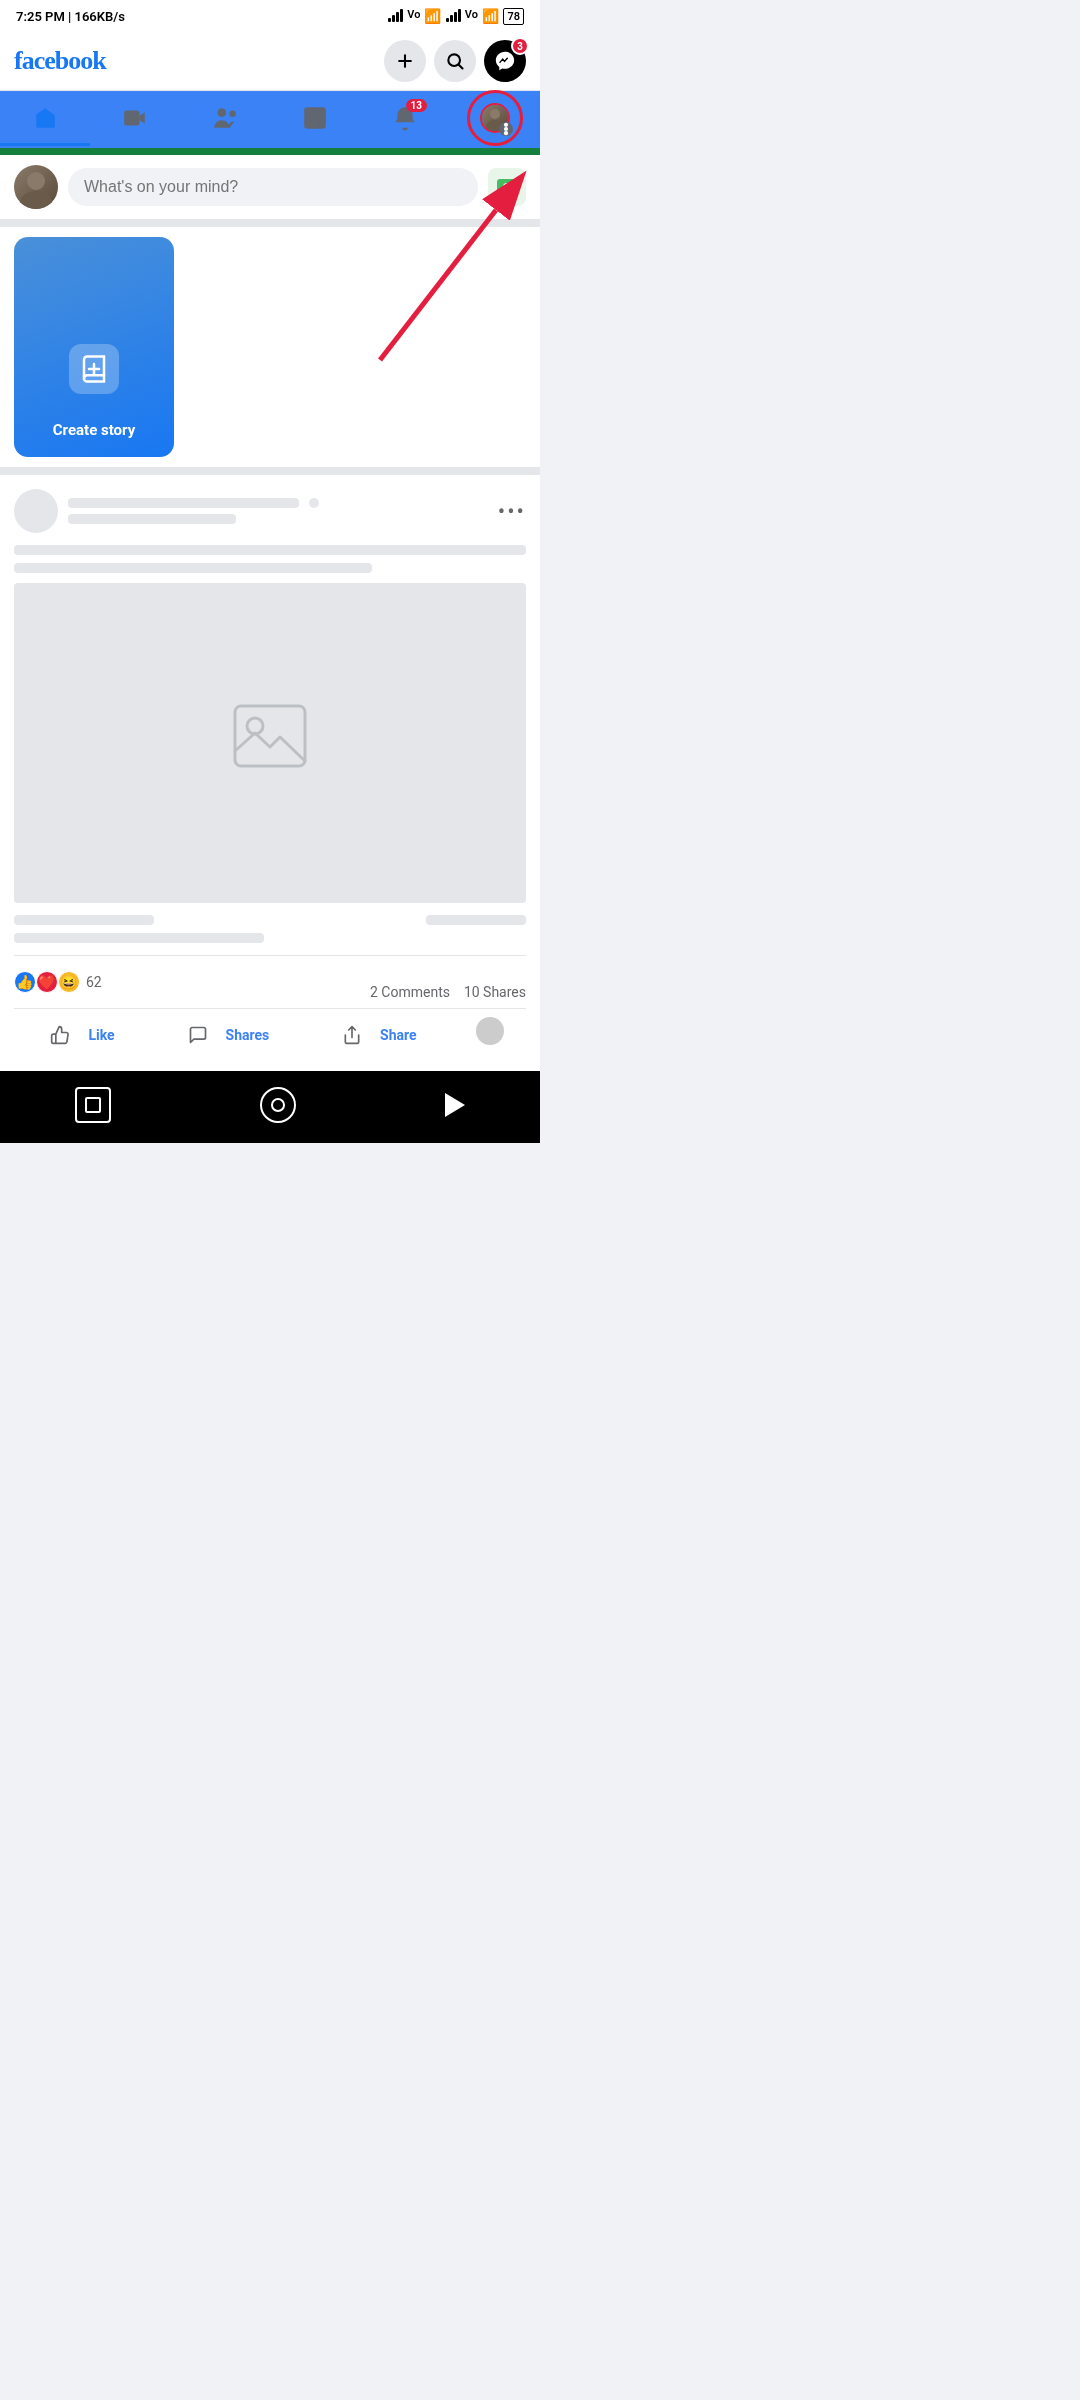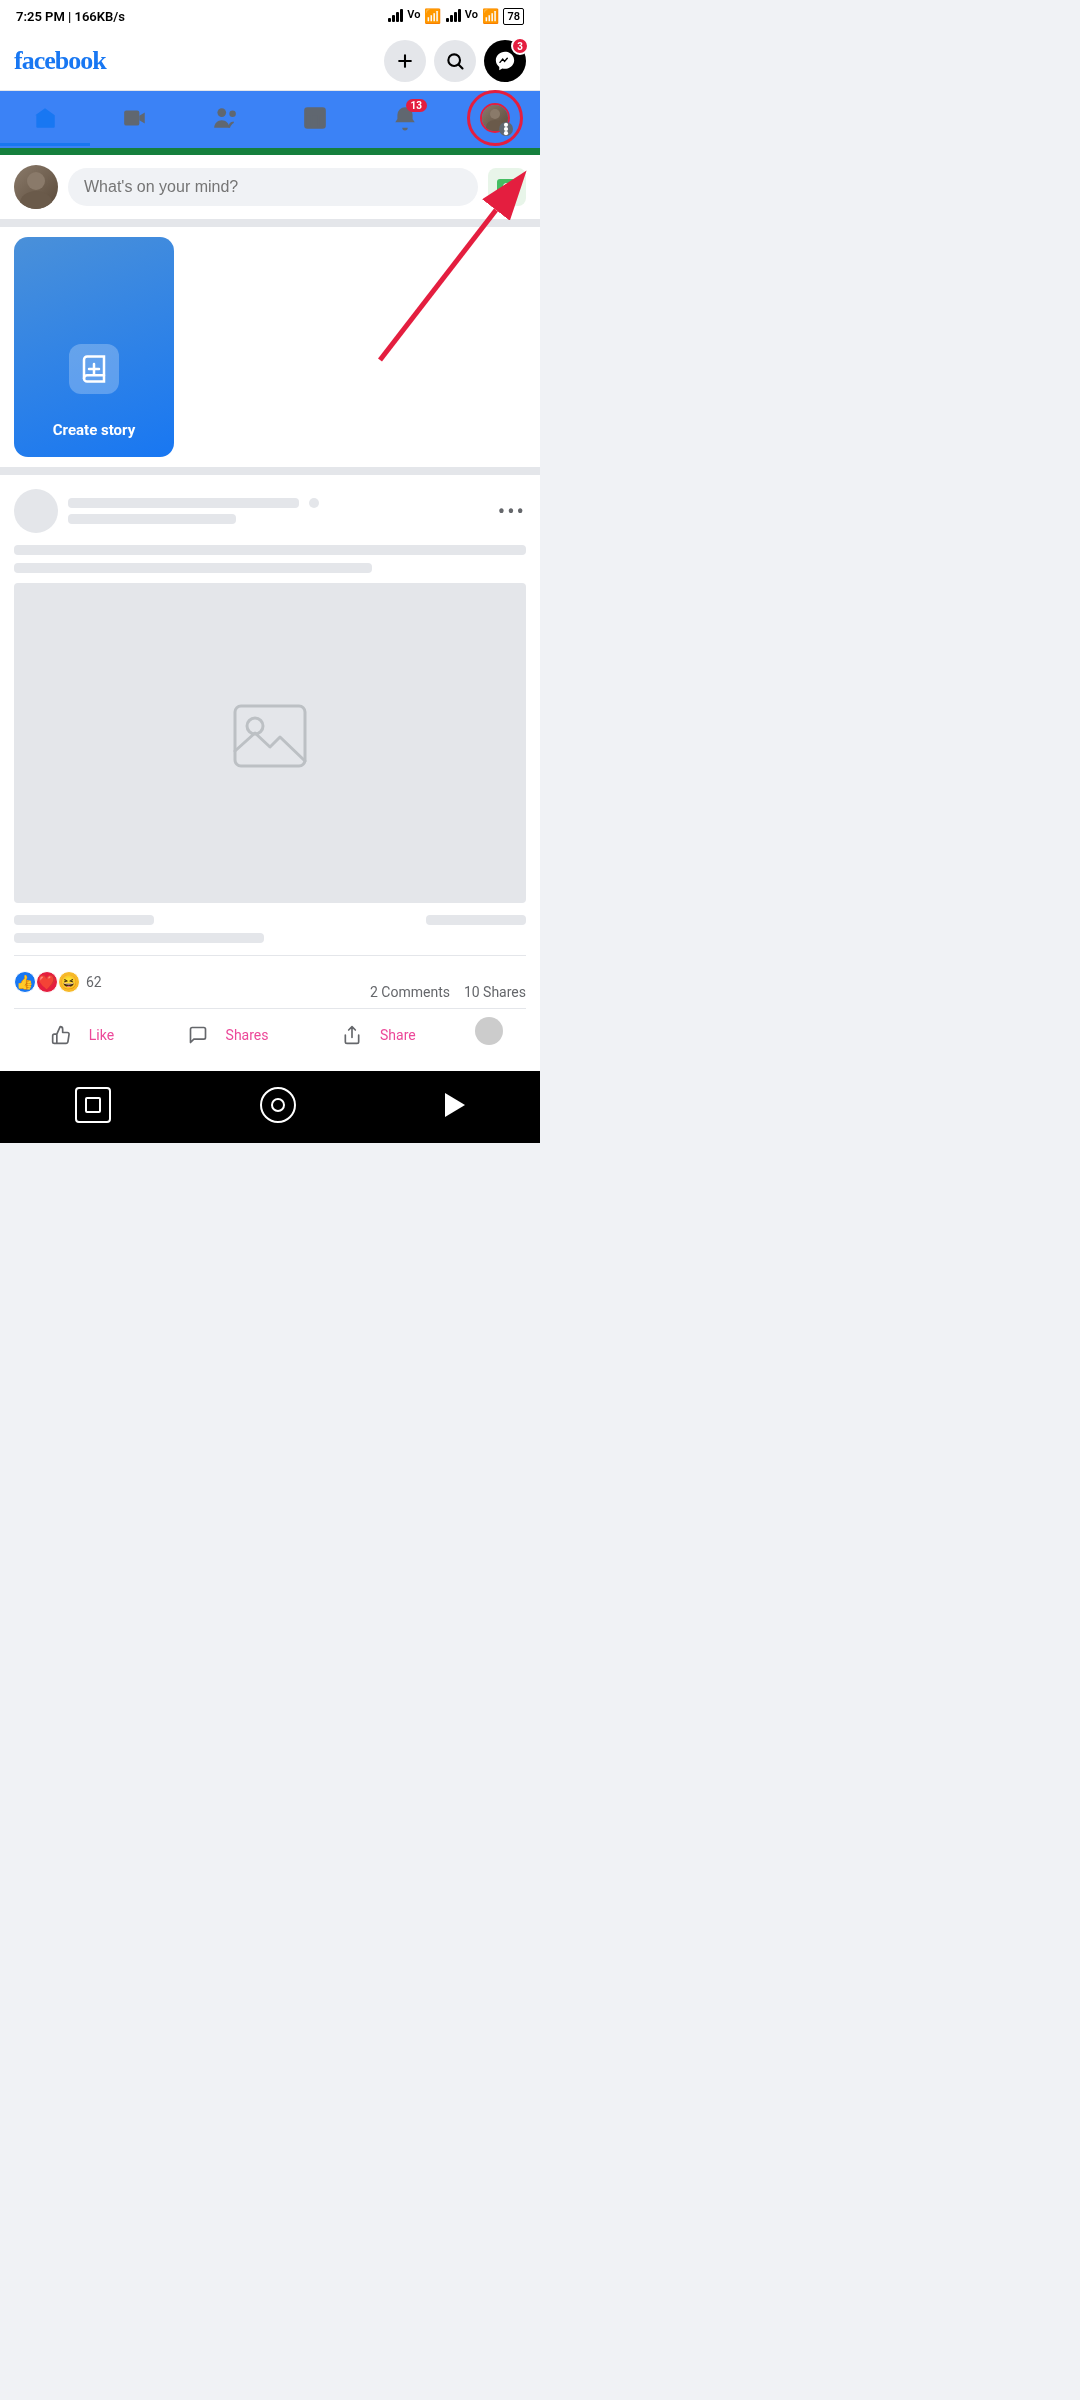--- a/index.html
+++ b/index.html
@@ -426,22 +426,22 @@
       padding: 4px 0;
     }
     .action-btn {
       display: flex;
       align-items: center;
       gap: 18px;
       padding: 8px 14px;
       border-radius: 6px;
       cursor: pointer;
       font-size: 14px;
-      font-weight: 400;
-      color: #ec4899;
+      font-weight: 700;
+      color: #3b82f6;
     }
 
     
     .bottom-nav {
       background: #000;
       display: flex;
       justify-content: space-around;
       align-items: center;
       padding: 16px 0 20px;
       position: sticky;

